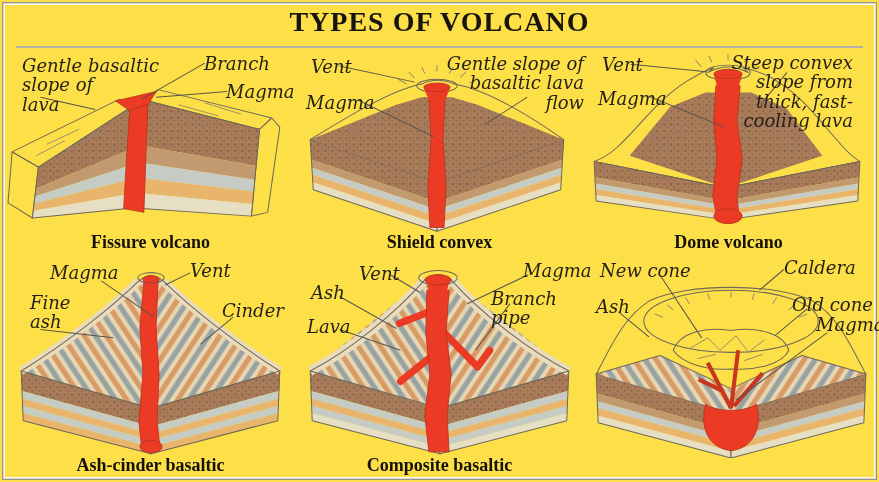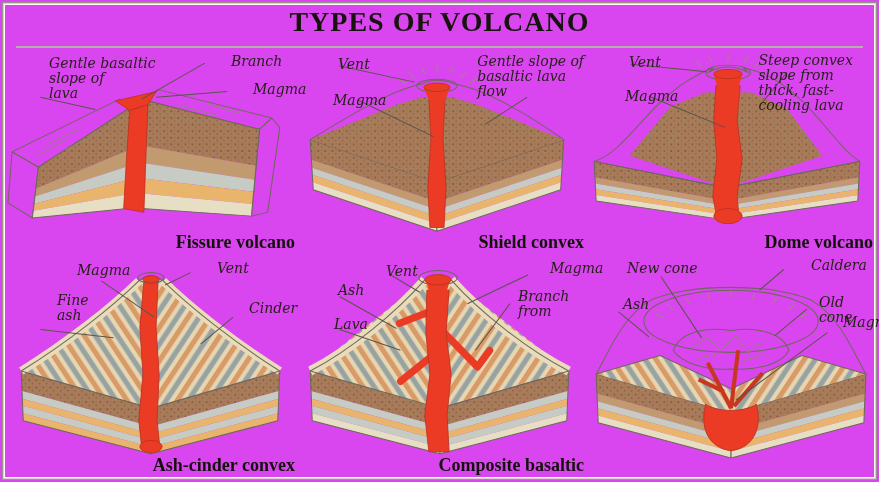--- a/index.html
+++ b/index.html
@@ -1,31 +1,31 @@
 <!DOCTYPE html>
 <html><head>
 <meta charset="utf-8">
 <style>
   html,body{margin:0;padding:0;background:#f4f2ed;}
-  #stage{position:relative;width:879px;height:482px;background:#d946ef;overflow:hidden;
+  #stage{position:relative;width:879px;height:482px;background:#fde047;overflow:hidden;
          font-family:"Liberation Serif","DejaVu Serif",serif;}
   #frame{position:absolute;inset:2px;border:1px solid #9a948a;box-shadow:0 0 0 2px #fdfcf9 inset;}
   #frame:after{content:"";position:absolute;inset:0;border:1px solid #d8d4cc;pointer-events:none;}
   .title{position:absolute;top:6px;left:0;right:0;text-align:center;
          font-size:28px;font-weight:bold;letter-spacing:1px;color:#17140f;}
   .rule{position:absolute;top:46px;left:16px;right:16px;height:2px;background:#b5b0a7;}
   .grid{position:absolute;top:50px;left:6px;right:6px;bottom:4px;
         display:grid;grid-template-columns:1fr 1fr 1fr;grid-template-rows:205px 1fr;}
   .panel{position:relative;}
   .panel svg.art{position:absolute;left:0;top:0;width:100%;height:calc(100% - 20px);}
-  .caption{position:absolute;left:0;right:0;bottom:2px;text-align:right;
+  .caption{position:absolute;left:0;right:0;bottom:2px;text-align:center;
            font-size:18px;font-weight:bold;color:#14110c;}
   .lbl{position:absolute;font-family:"DejaVu Serif","Liberation Serif",serif;
-       font-style:italic;font-size:14px;line-height:1.08;color:#241f17;white-space:pre-line;margin-left:27px;}
-  .lbl.r{}
+       font-style:italic;font-size:18px;line-height:1.08;color:#241f17;white-space:pre-line;}
+  .lbl.r{text-align:right;}
   .leader{stroke:#5a544b;stroke-width:1;fill:none;}
   .oln{stroke:#6e675a;stroke-width:1;stroke-linejoin:round;fill:none;}
   .crack{stroke:#90866f;stroke-width:0.9;fill:none;}
   .tick{stroke:#9b8d6e;stroke-width:1;fill:none;}
 </style>
 </head>
 <body>
 
 <svg width="0" height="0" style="position:absolute">
   <defs>
@@ -223,21 +223,21 @@
         </g>
         <g>
           <path class="leader" d="M94,25 L146,60 M182,17 L157,29 M34,72 L106,80 M224,60 L192,86"></path>
         </g>
       </svg>
       <span class="lbl" style="left:44px;top:8px">Magma</span>
       <span class="lbl" style="left:184px;top:6px">Vent</span>
       <span class="lbl" style="left:24px;top:38px">Fine
 ash</span>
       <span class="lbl" style="left:216px;top:46px">Cinder</span>
-      <div class="caption">Ash-cinder convex</div>
+      <div class="caption">Ash-cinder basaltic</div>
     </section>
 
     <section class="panel">
       <svg class="art" viewBox="0 0 285 196" preserveAspectRatio="none">
         <g>
           <polygon points="15,112 143,148 143,165.6 15.8,131.2" fill="url(#stipple)"></polygon>
           <polygon points="15.8,131.2 143,165.6 143,172.6 16.1,138.9" fill="#c6ccc4"></polygon>
           <polygon points="16.1,138.9 143,172.6 143,178.8 16.4,145.6" fill="#e9b46c"></polygon>
           <polygon points="16.4,145.6 143,178.8 143,185.4 16.7,152.8" fill="#c6ccc4"></polygon>
           <polygon points="16.7,152.8 143,185.4 143,192 17,160" fill="#e7dfc4"></polygon>
@@ -267,21 +267,21 @@
           <polygon points="129,24 153,24 149,37 133,37" fill="#ec3b25"></polygon>
           <ellipse cx="141" cy="24" rx="13" ry="5" fill="#ec3b25" stroke="#b7311c" stroke-width="0.8"></ellipse>
         </g>
         <g>
           <path class="leader" d="M44,40 L100,71 M94,19 L123,36 M230,19 L170,47 M212,47 L178,92 M44,72 L104,92"></path>
         </g>
       </svg>
       <span class="lbl" style="left:16px;top:28px">Ash</span>
       <span class="lbl" style="left:64px;top:9px">Vent</span>
       <span class="lbl" style="left:228px;top:6px">Magma</span>
-      <span class="lbl" style="left:196px;top:34px">Branch from</span>
+      <span class="lbl" style="left:196px;top:34px">Branch pipe</span>
       <span class="lbl" style="left:12px;top:62px">Lava</span>
       <div class="caption">Composite basaltic</div>
     </section>
 
     <section class="panel">
       <svg class="art" viewBox="0 0 285 196" preserveAspectRatio="none">
         <g>
           <polygon points="12,115 145,152 145,169.6 12.8,133.8" fill="url(#stipple)"></polygon>
           <polygon points="12.8,133.8 145,169.6 145,176.6 13.1,141.3" fill="#c19a6f"></polygon>
           <polygon points="13.1,141.3 145,176.6 145,182.8 13.4,147.9" fill="#c6ccc4"></polygon>

